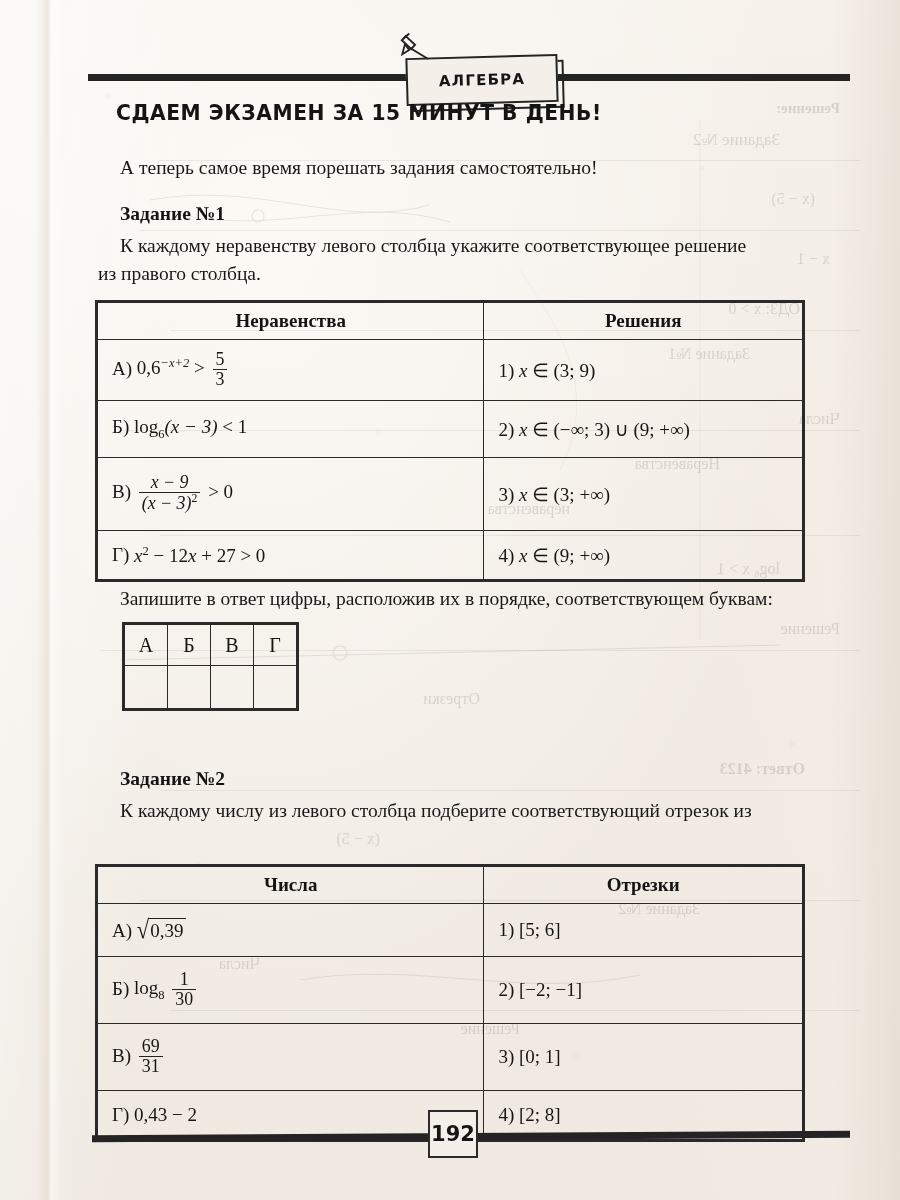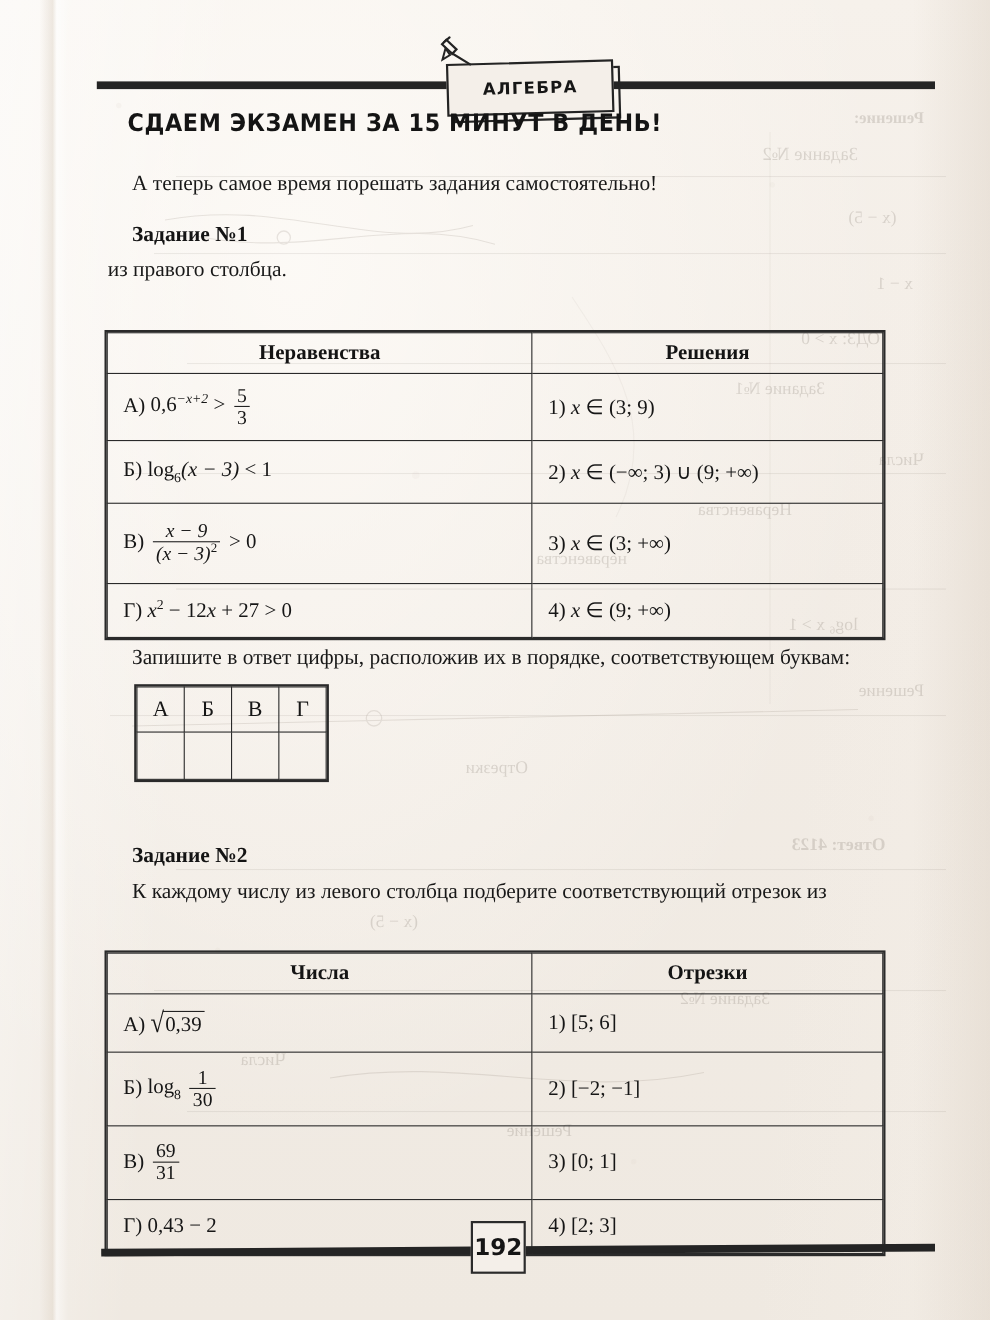--- a/index.html
+++ b/index.html
@@ -344,20 +344,21 @@
         <path d="M12 12 L9 22 L16 18 Z" fill="none" stroke="#242424" stroke-width="1.8"></path>
       </svg>
     </div>
   </div>
 
   <div class="title">СДАЕМ ЭКЗАМЕН ЗА 15 МИНУТ В ДЕНЬ!</div>
   <div class="intro">А теперь самое время порешать задания самостоятельно!</div>
 
   <div class="task-head" style="left:120px; top:203px;">Задание №1</div>
   <div class="task-body" style="left:98px; top:232px;">
+    <span class="l1">К каждому неравенству левого столбца укажите соответствующее решение</span>
     <span class="l2">из правого столбца.</span>
   </div>
 
   <div class="mtable" style="left:95px; top:300px; width:706px;">
     <table>
       <tbody>
           <tr>
         <th class="col-left">Неравенства</th>
         <th class="col-right">Решения</th>
       </tr>
@@ -522,21 +523,21 @@
         </td>
       </tr>
 
       <tr>
         <td style="height:40px;">
           <span class="m">Г)</span>
           <span class="m">0,43 − 2</span>
         </td>
         <td style="height:40px;">
           <span class="m">4)</span>
-          <span class="m">[2; 3]</span>
+          <span class="m">[2; 8]</span>
         </td>
       </tr>
     </tbody>
       </table>
   </div>
 
   <div class="footer-bar"></div>
   <div class="page-num">192</div>
 
 </div>

